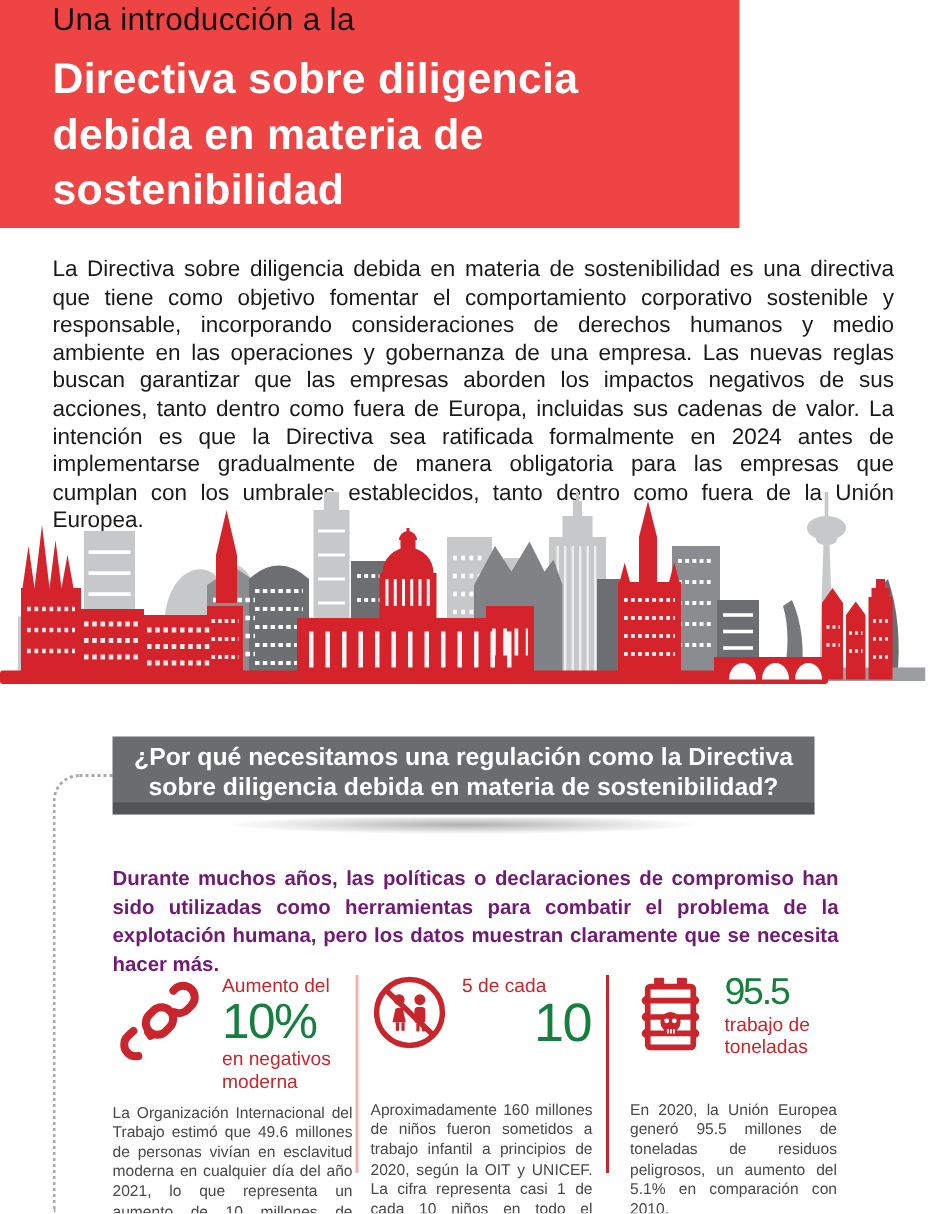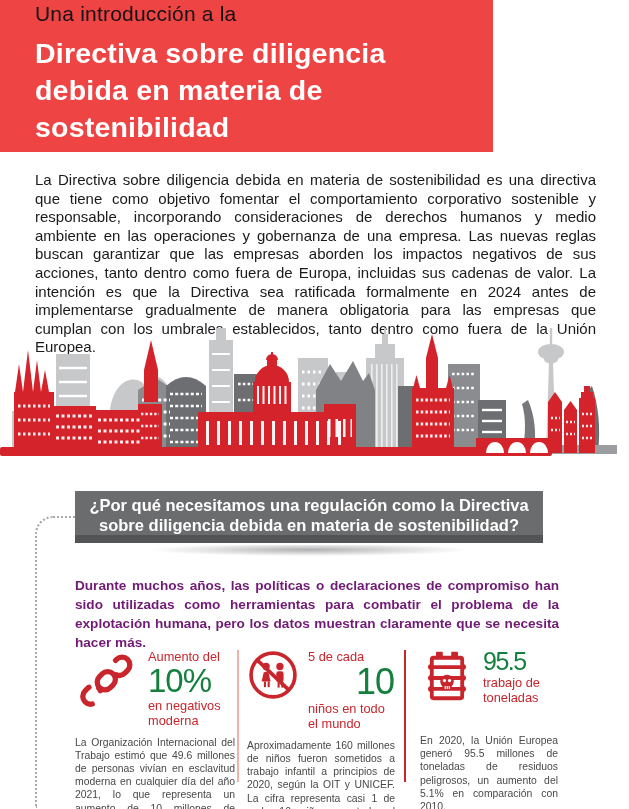--- a/index.html
+++ b/index.html
@@ -271,21 +271,20 @@
           <circle cx="40.5" cy="21.5" r="4.5"></circle>
           <rect x="36" y="27.5" width="9" height="13.5" rx="3"></rect>
           <rect x="37.6" y="41" width="2.6" height="6.5"></rect>
           <rect x="42.2" y="41" width="2.6" height="6.5"></rect>
         </g>
         <line x1="13" y1="14" x2="51" y2="50" stroke="#c9252c" stroke-width="4.5"></line>
       </svg>
       <div class="stat-text">
         <div class="pre">5 de cada</div>
         <div class="big">10</div>
-        <div class="post">niños en todo el mundo</div>
       </div>
     </div>
     <p class="detail">Aproximadamente 160 millones de niños fueron sometidos a trabajo infantil a principios de 2020, según la OIT y UNICEF. La cifra representa casi 1 de cada 10 niños en todo el mundo.</p>
   </section>
 
   <div class="divider div2"></div>
 
   <section class="stat stat-3">
     <div class="stat-head">
       <svg class="stat-icon" width="54" height="58" viewBox="0 0 64 68" aria-hidden="true">

